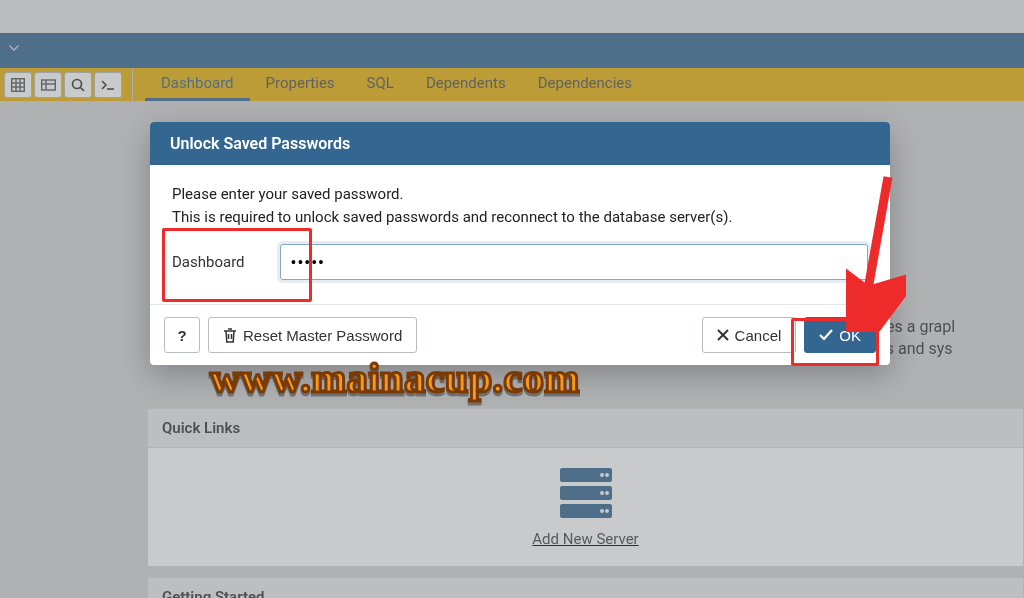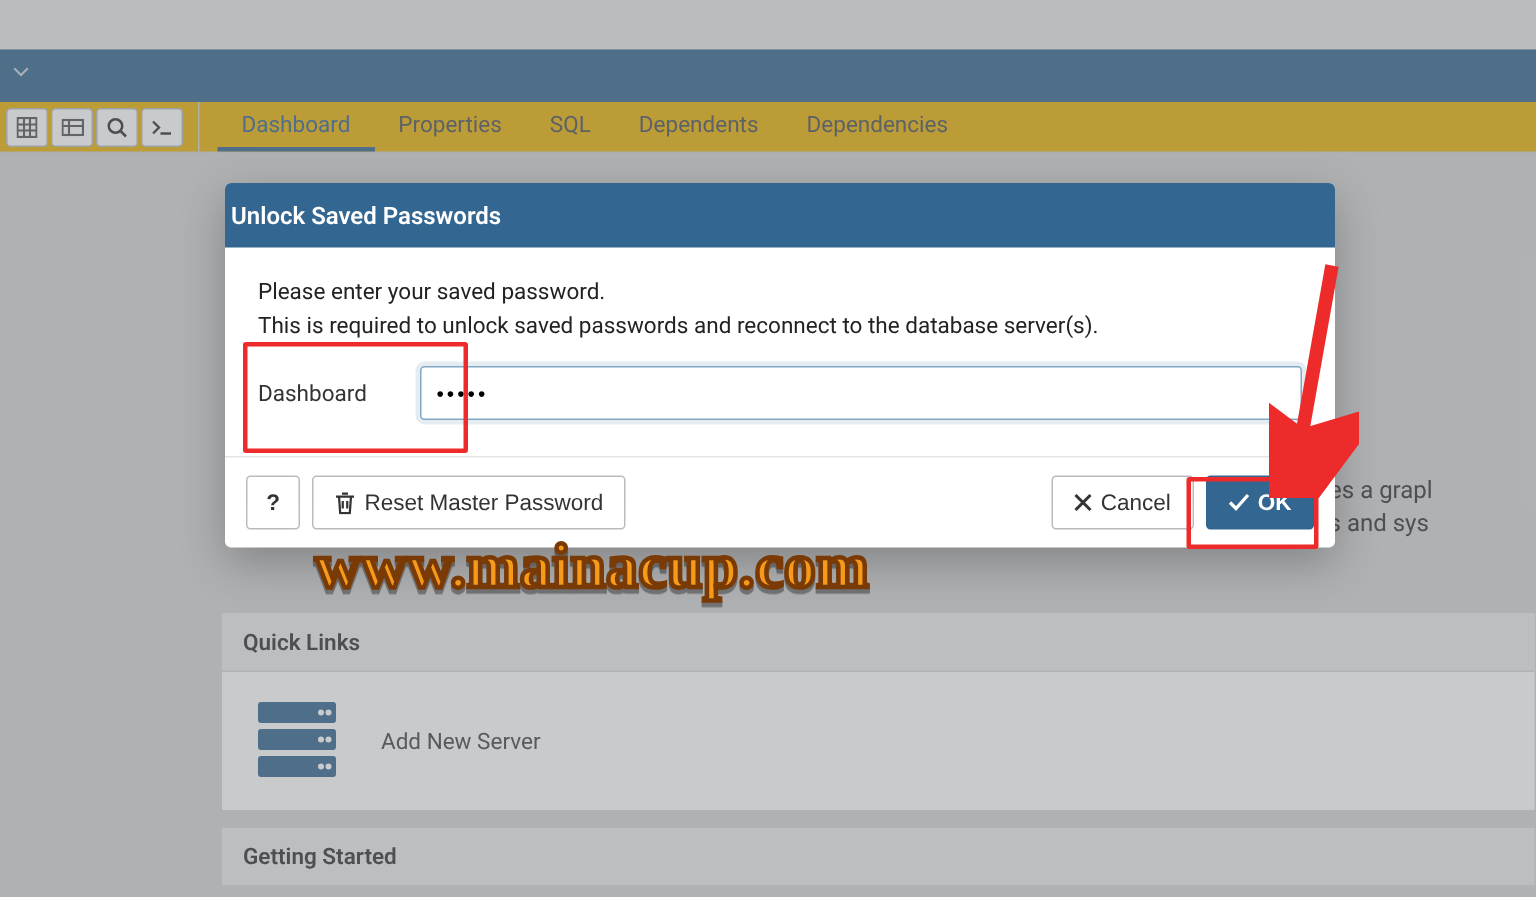--- a/index.html
+++ b/index.html
@@ -101,23 +101,24 @@
       font-size: 15px;
       color: #333;
       border-bottom: 1px solid #d5d7d9;
     }
     .quick-links-panel {
       margin-top: 296px;
     }
     .quick-link-body {
       padding: 18px;
       display: flex;
-      flex-direction: row;
-      align-items: center;
-      gap: 24px;
+      flex-direction: column;
+      align-items: center;
+      gap: 8px;
+      text-decoration: underline;
     }
     .server-svg { color: #336791; }
     .quick-link-label { font-size: 15px; color: #444; }
     .getting-started { margin-top: 10px; }
     
     .modal-backdrop {
       position: absolute;
       inset: 0;
       background: rgba(120,123,126,0.4);
     }
@@ -127,21 +128,21 @@
       top: 122px;
       width: 740px;
       background: #fff;
       border-radius: 4px;
       box-shadow: 0 10px 30px rgba(0,0,0,0.25);
       overflow: hidden;
     }
     .modal-header {
       background: #336791;
       color: #fff;
-      padding: 12px 4px;
+      padding: 12px 20px;
       font-weight: 600;
       font-size: 16px;
     }
     .modal-body {
       padding: 18px 22px 24px 22px;
     }
     .modal-text {
       font-size: 15px;
       color: #222;
       line-height: 1.5;
@@ -187,21 +188,21 @@
       align-items: center;
       gap: 6px;
       cursor: pointer;
     }
     .btn svg { display:block; }
     .btn-help { width: 36px; justify-content: center; font-weight: 700; }
     .btn-primary {
       background: #336791;
       border-color: #336791;
       color: #fff;
-      font-weight: 700;
+      font-weight: 400;
     }
     .footer-spacer { flex: 1; }
     
     .red-box {
       position: absolute;
       border: 3px solid #ee2b2b;
       border-radius: 2px;
       pointer-events: none;
     }
     .red-arrow {

